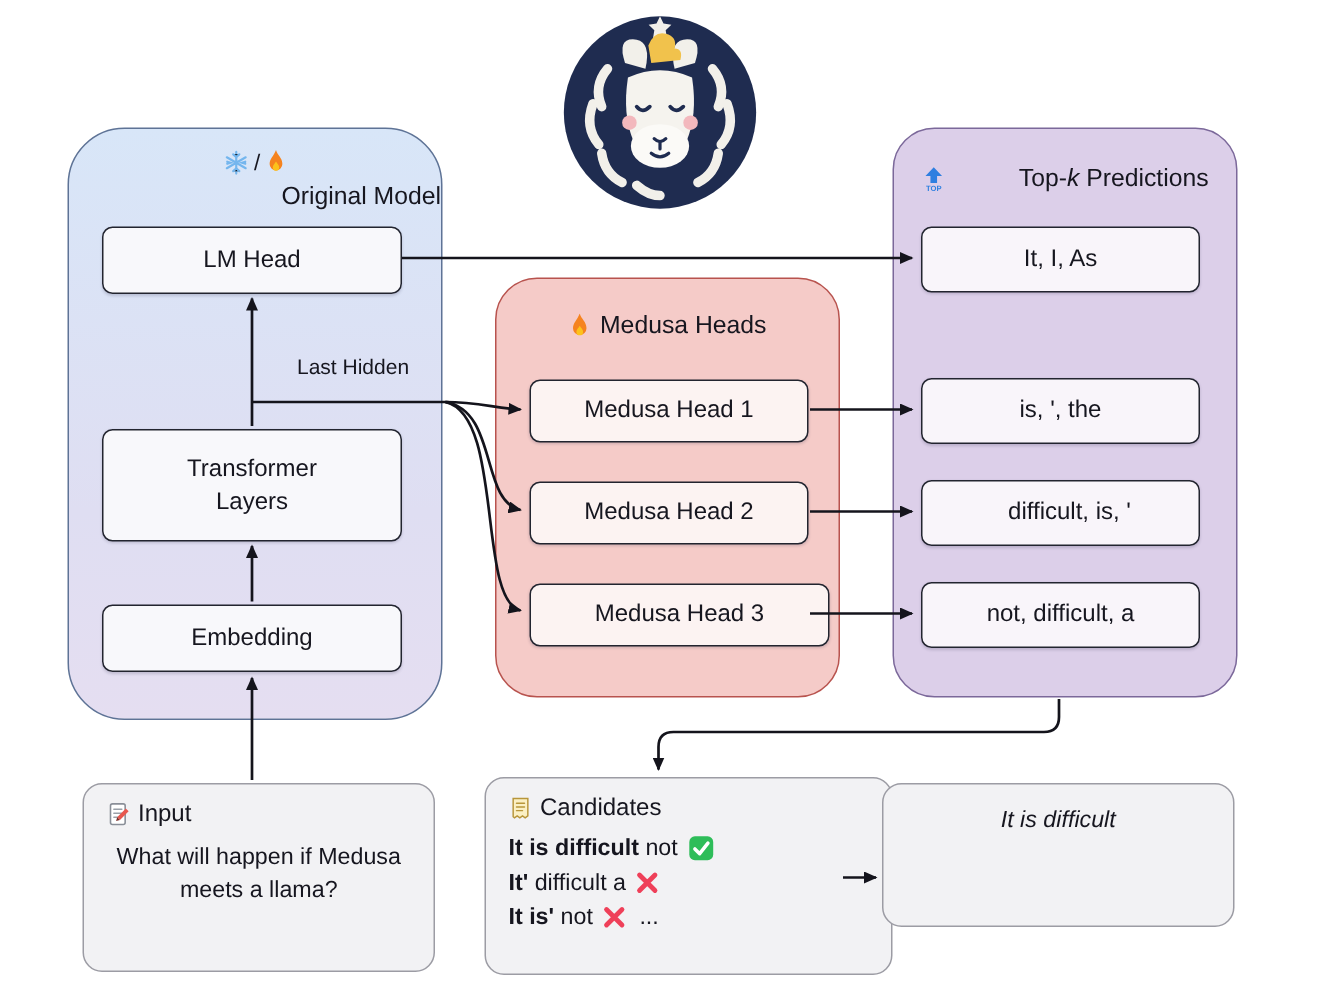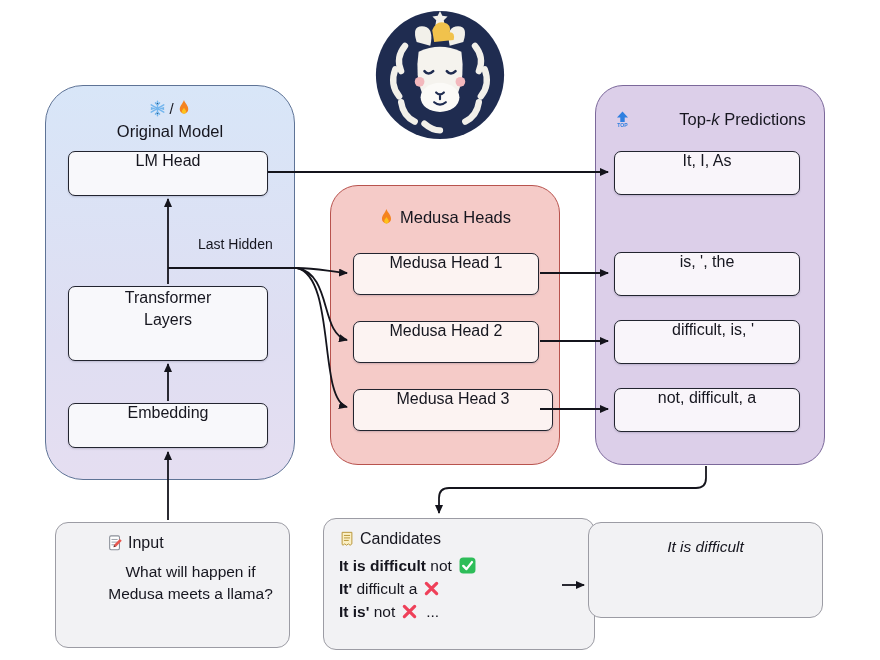--- a/index.html
+++ b/index.html
@@ -17,35 +17,35 @@
     left:330px; top:185px; width:230px; height:280px;
     background:#f5cbc8; border:1.6px solid #b8534e; border-radius:28px;
   }
   #topk-panel {
     left:595px; top:85px; width:230px; height:380px;
     background:#dccfe9; border:1.6px solid #7b689a; border-radius:28px;
   }
   .node {
     position:absolute; box-sizing:border-box;
     background:#f8f8fb; border:1.6px solid #22242f; border-radius:7px;
-    display:flex; align-items:flex-start; justify-content:center;
+    display:flex; align-items:center; justify-content:center;
     font-size:16px; text-align:center; box-shadow:0 1px 2px rgba(30,30,60,.18);
   }
   #medusa-panel .node { background:#fcf3f2; }
   #topk-panel .node { background:#f9f5fa; }
   .om-icons { display:flex; justify-content:center; align-items:center; gap:3px; margin-top:12px; height:20px; font-size:15px; }
-  .panel-title { text-align:center; font-size:16.5px; margin-top:4px; }
+  .panel-title { text-align:right; font-size:16.5px; margin-top:4px; }
   .header-row { display:flex; justify-content:center; align-items:center; gap:6px; margin-top:22px; font-size:16.5px; }
   .tl-label { display:block; width:122px; margin:0 auto; line-height:1.35; }
   #last-hidden { position:absolute; left:186px; top:236px; font-size:14px;margin-left:12px; }
   .info-box {
     position:absolute; box-sizing:border-box;
     background:#f2f2f4; border:1.6px solid #9c9ca4; border-radius:13px;
   }
-  #input-box { left:55px; top:522px; width:235px; height:126px;padding-left:36px; }
+  #input-box { left:55px; top:522px; width:235px; height:126px; }
   #candidates-box { left:323px; top:518px; width:272px; height:132px; }
   #single-step-box { left:588px; top:522px; width:235px; height:96px; }
   .box-title { display:flex; align-items:center; gap:5px; font-size:16px; padding:11px 0 0 15px; }
   .input-text { text-align:center; font-size:15.5px; line-height:1.45; margin-top:9px; padding:0 16px; }
   .cand-rows { padding:6px 0 0 15px; font-size:15.5px; }
   .cand-row { display:flex; align-items:center; height:23px; white-space:pre; }
   .cand-row .b { font-weight:bold; }
   .status-icon { margin-left:7px; display:inline-flex; }
   .ellipsis { margin-left:9px; }
   .result-text { text-align:center; font-style:italic; font-size:15.5px; margin-top:15px; }

